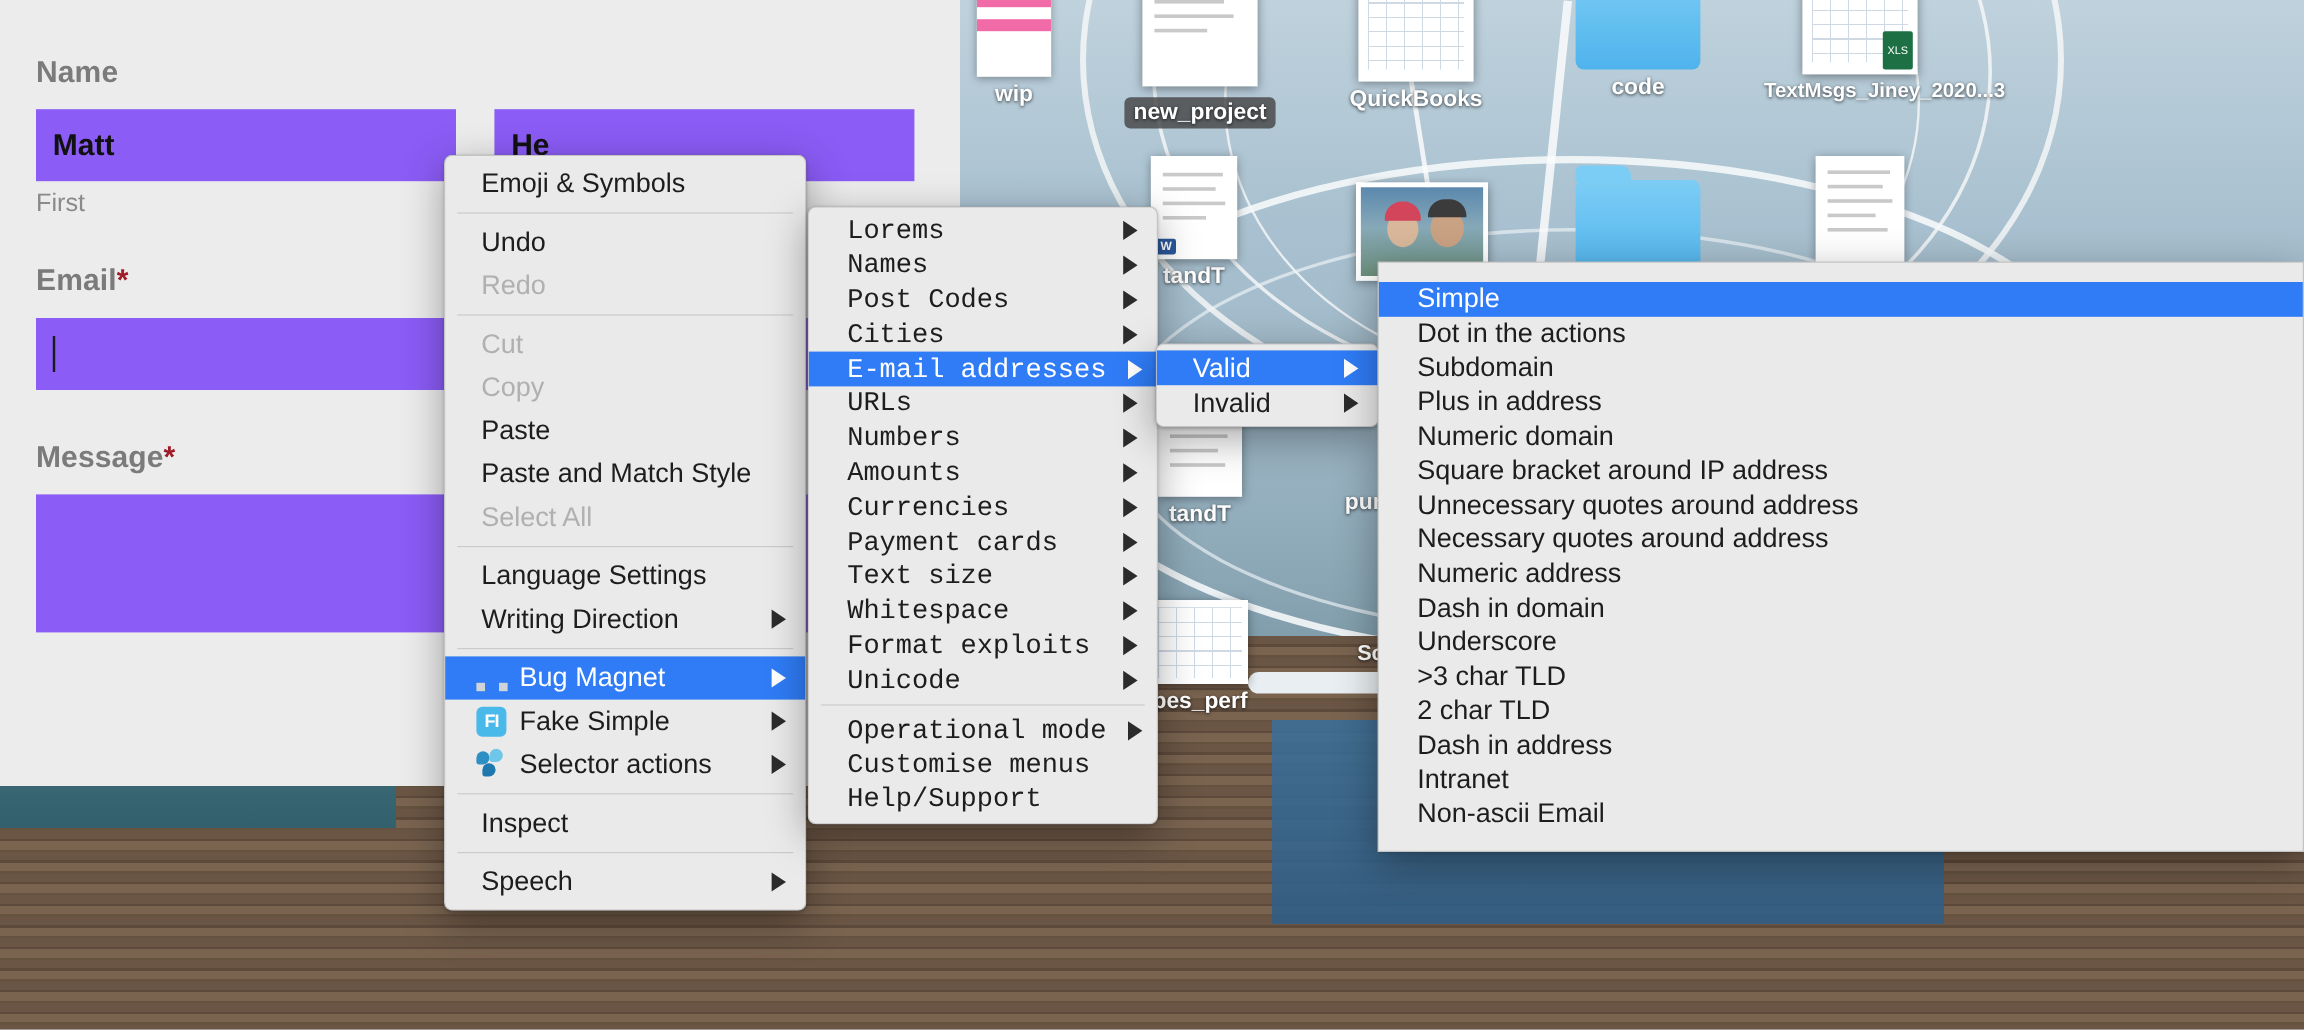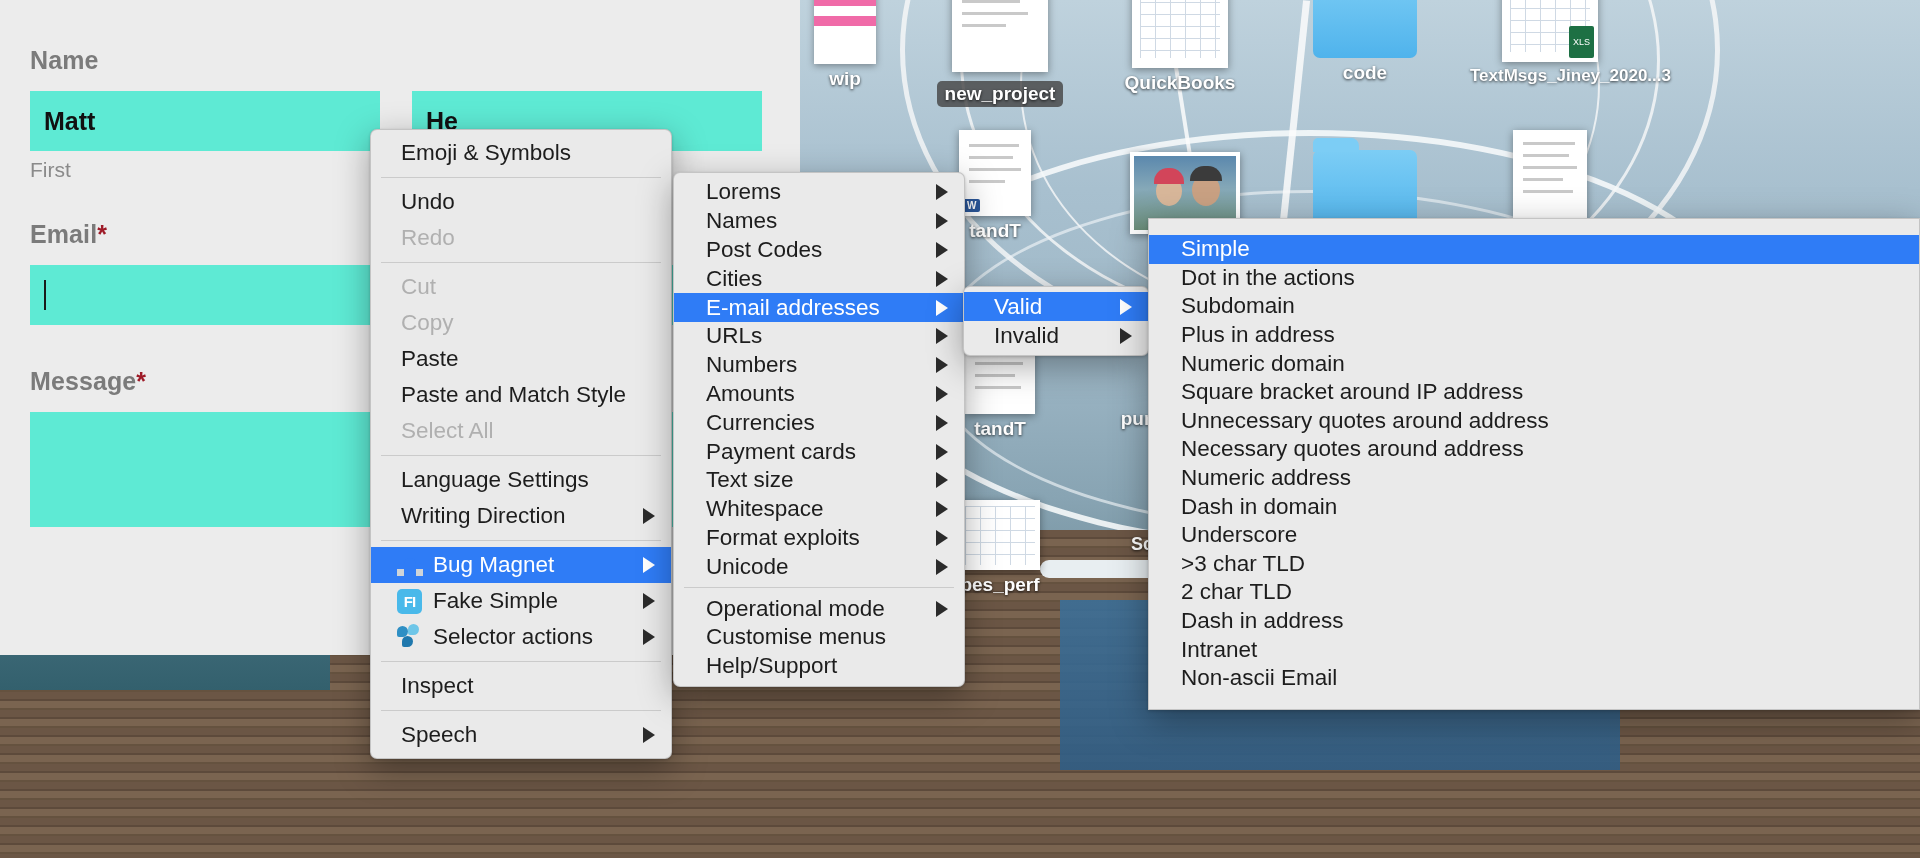--- a/index.html
+++ b/index.html
@@ -116,21 +116,21 @@
   #browser {
     position: absolute; left: 0; top: 0; width: 800px; height: 655px;
     background: #ececec;
   }
   #browser-inner { position: absolute; inset: 0; padding: 46px 0 0 30px; }
   .form-label {
     font-size: 25px; font-weight: 700; color: #7b7b7b; letter-spacing: .1px;
   }
   .req { color: #9e1b28; font-weight: 700; }
   .field {
-    background: #5eead4; height: 60px; margin-top: 16px;
+    background: #8b5cf6; height: 60px; margin-top: 16px;
     display: flex; align-items: center; padding: 0 14px;
   }
   .field-value { font-size: 25px; font-weight: 700; color: #111; }
   .hint { font-size: 21px; color: #8a8a8a; margin-top: 7px; }
   .caret {
     display: inline-block; width: 2px; height: 30px; background: #1a1a1a;
   }
   #name-row { display: flex; gap: 32px; }
   #name-row > div { width: 350px; }
 
@@ -208,21 +208,21 @@
   .ico-sel span:nth-child(2) { left: 11px; top: 0; background: #6ec6e8; }
   .ico-sel span:nth-child(3) { left: 5px; top: 12px; background: #1f78ad; }
 
   #menu-context { left: 370px; top: 129px; width: 302px; }
   #menu-bugmagnet { left: 673px; top: 172px; width: 292px; }
   #menu-valid { left: 963px; top: 286px; width: 186px; }
   #menu-emails { left: 1148px; top: 218px; width: 772px; }
 
   #menu-emails .mi { height: 28.6px; padding-left: 32px; font-size: 22.5px; }
   #menu-valid .mi { height: 29px; }
-  #menu-bugmagnet .mi { height: 28.8px; padding-left: 32px; }
+  #menu-bugmagnet .mi { height: 28.8px; padding-left: 32px; font-family: Liberation Mono, monospace; }
   #menu-emails { padding: 16px 0; border-radius: 0; }
 </style>
 </head>
 <body>
 
 <div id="stage">
 
   <div id="desktop">
     <div class="arc" id="arc1"></div>
     <div class="arc" id="arc2"></div>

